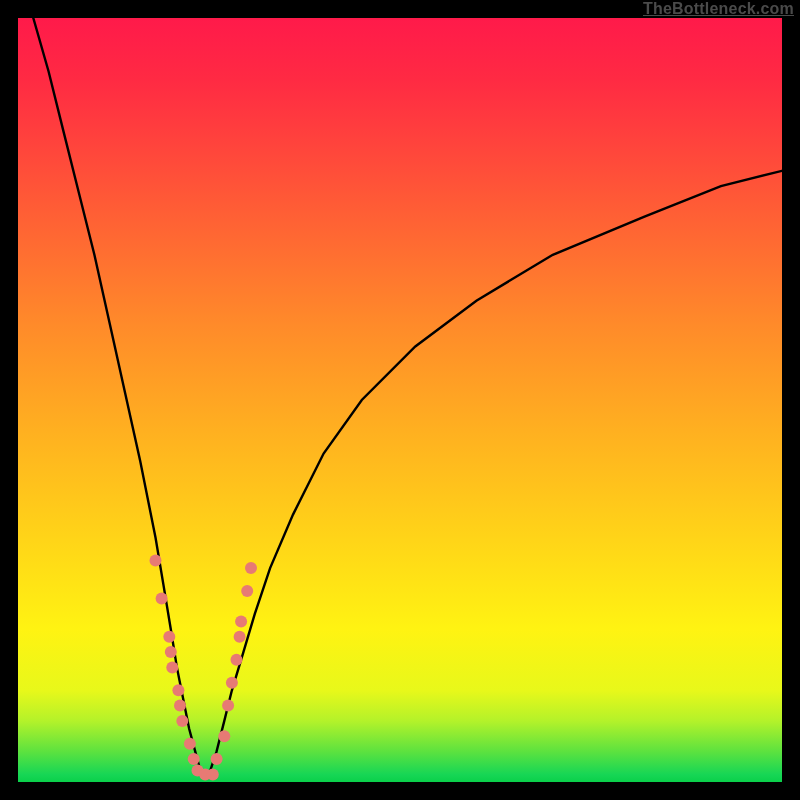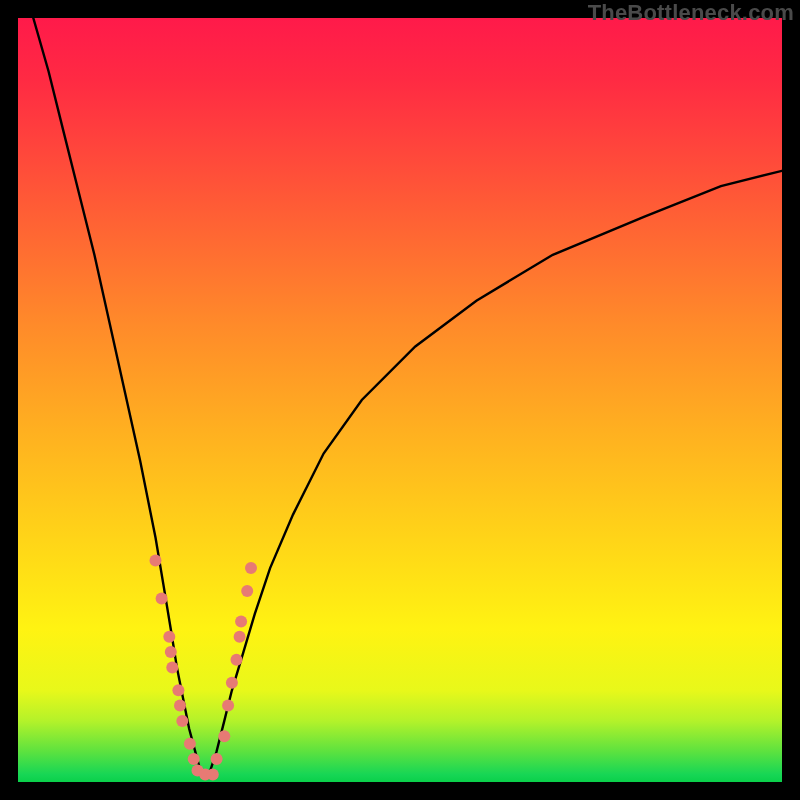--- a/index.html
+++ b/index.html
@@ -42,25 +42,26 @@
       #b4f22a 92%,
       #5de23f 96%,
       #17d655 99%,
       #0ad04a 100%
     );
   }
   .watermark {
     position: absolute;
     top: 0px;
     right: 6px;
-    font-size: 22px;
+    font-size: 16px;
     font-weight: 600;
     color: #4a4a4a;
     letter-spacing: 0.2px;
     user-select: none;
+    text-decoration: underline;
   }
   svg.curves {
     position: absolute;
     inset: 0;
   }
 </style>
 </head>
 <body>
 
 <div class="frame">

